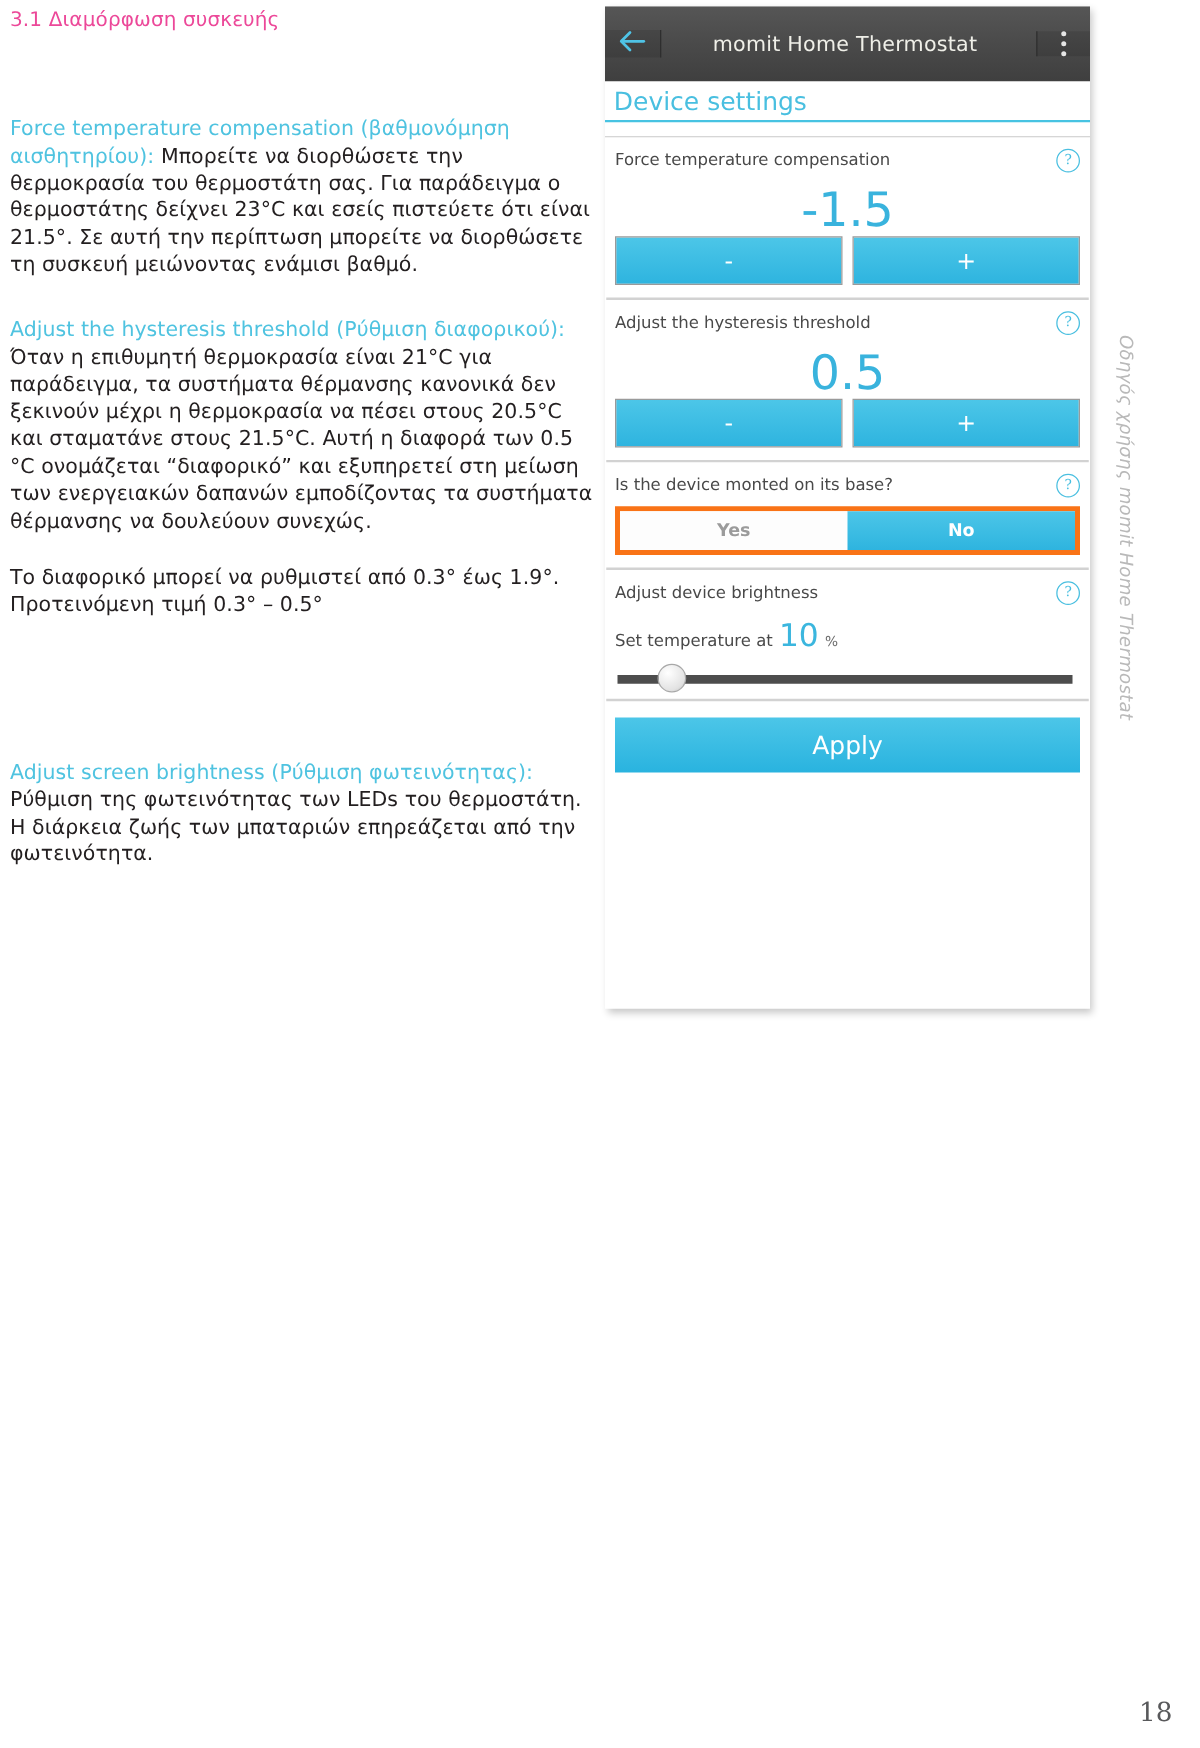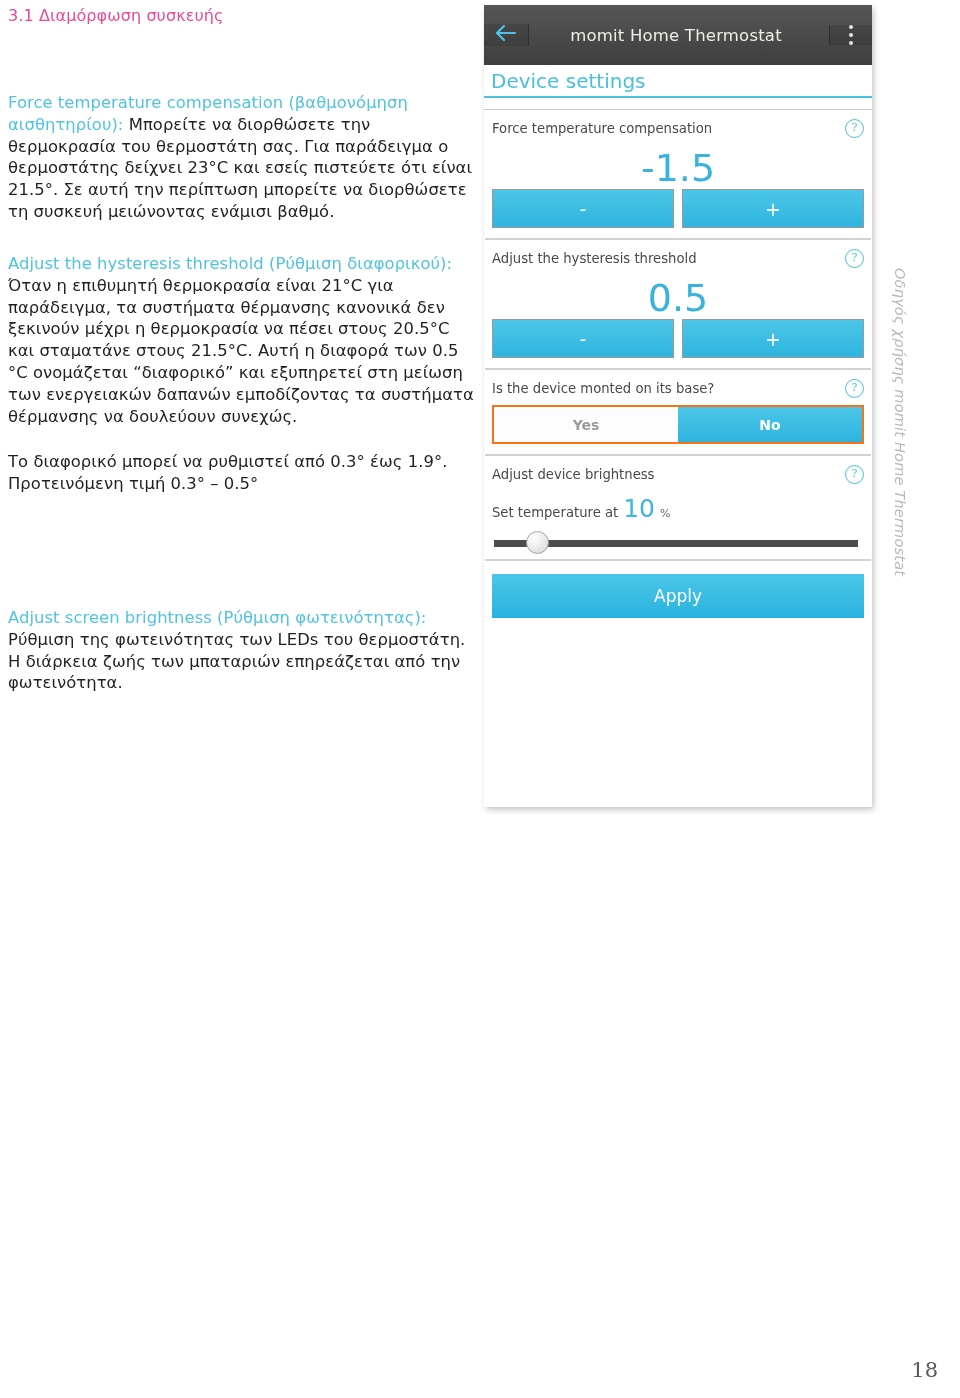--- a/index.html
+++ b/index.html
@@ -178,21 +178,21 @@
   .divider {
     height: 0;
     border-top: 2px solid #d2d2d2;
     margin: 0 1px;
   }
 
   
   .toggle-row {
     display: flex;
     margin: 7px 0 10px 0;
-    border: 2px solid #f97316;
+    border: 4px solid #f97316;
     height: 39px;
     box-sizing: border-box;
   }
   .toggle-opt {
     flex: 1;
     display: flex;
     align-items: center;
     justify-content: center;
     font-size: 14px;
     font-weight: bold;
@@ -244,21 +244,21 @@
     box-sizing: border-box;
   }
 
   #apply-wrap {
     padding: 13px 8px 14px 8px;
   }
   #apply-btn {
     height: 44px;
     background: linear-gradient(to bottom, #4cc6e8 0%, #29b3df 100%);
     color: #ffffff;
-    font-size: 17px;
+    font-size: 20px;
     display: flex;
     align-items: center;
     justify-content: center;
   }
 
   
   #running-head {
     position: absolute;
     left: 908px;
     top: 268px;

